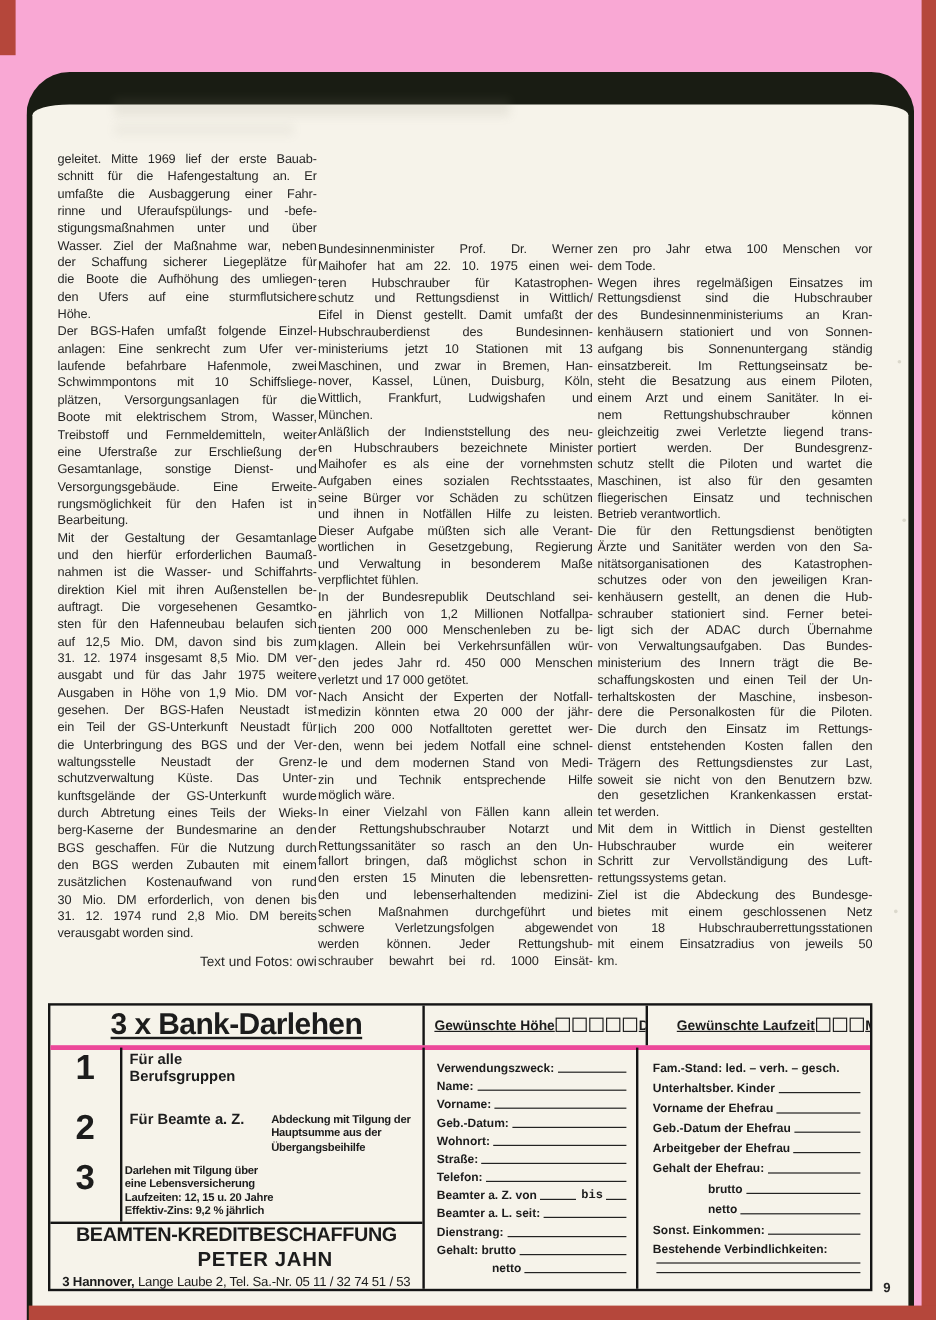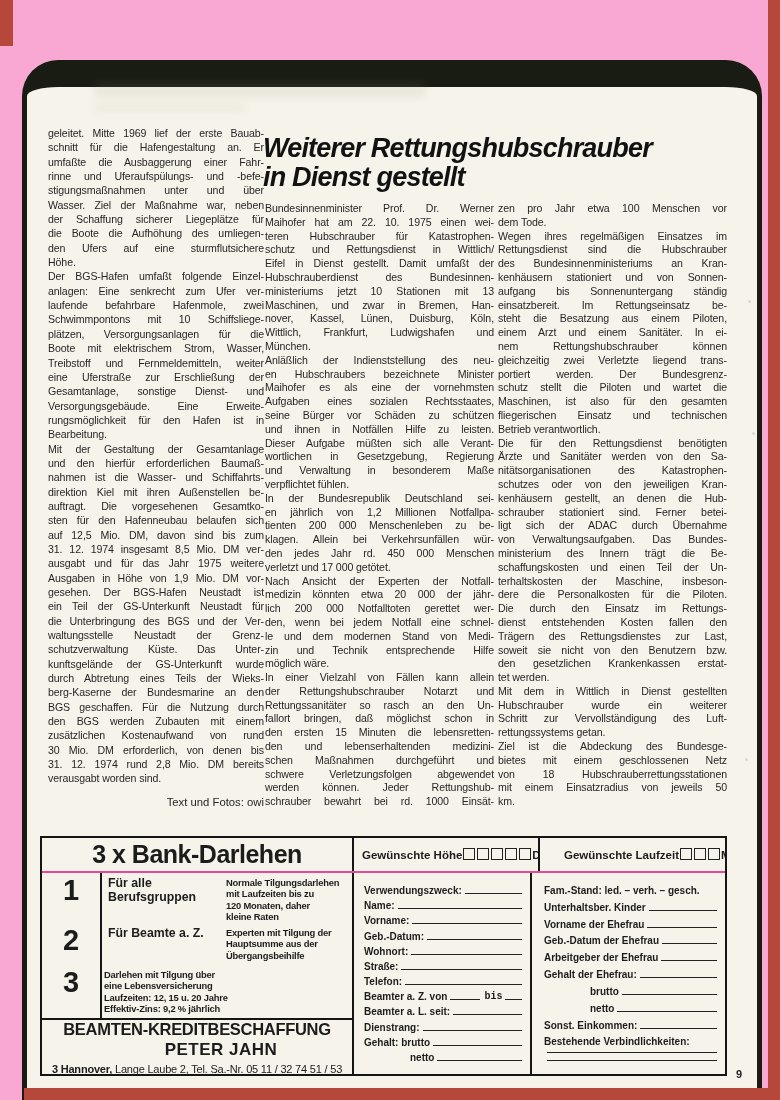--- a/index.html
+++ b/index.html
@@ -34,21 +34,21 @@
   .credit{position:absolute;left:48px;top:796px;width:216px;text-align:right;
       font-size:11.3px;color:#262626;z-index:3;}
 
   .headline{position:absolute;left:263px;top:134px;width:475px;z-index:3;
       font-size:27px;line-height:28.5px;font-weight:bold;font-style:italic;
       letter-spacing:-0.8px;color:#121212;}
 
   
   .ad{position:absolute;left:40px;top:836px;width:687px;height:240px;
       box-sizing:border-box;border:2px solid #151515;z-index:3;color:#1c1c1c;}
-  .ad-header{position:absolute;top:0;left:0;right:0;height:33px;border-bottom:2px solid #ec4899;display:flex;}
+  .ad-header{position:absolute;top:0;left:0;right:0;height:33px;border-bottom:4px solid #ec4899;display:flex;text-decoration:underline;}
   .ad-h-left{width:310px;border-right:2px solid #151515;display:flex;align-items:center;justify-content:center;
       font-size:25px;font-weight:bold;letter-spacing:-0.5px;}
   .ad-h-mid{width:176px;border-right:2px solid #151515;display:flex;align-items:center;
       padding-left:8px;font-size:11.5px;font-weight:bold;white-space:nowrap;overflow:hidden;}
   .ad-h-right{flex:1;display:flex;align-items:center;padding-left:24px;
       font-size:11.5px;font-weight:bold;white-space:nowrap;overflow:hidden;}
   .gap{display:inline-block;width:8px;}
   .cbx{display:inline-block;width:10px;height:10px;border:1.6px solid #222;
       margin:0 1px;vertical-align:-1px;background:transparent;}
 
@@ -143,24 +143,20 @@
       <div class="ln">berg-Kaserne der Bundesmarine an den</div>
       <div class="ln">BGS geschaffen. Für die Nutzung durch</div>
       <div class="ln">den BGS werden Zubauten mit einem</div>
       <div class="ln">zusätzlichen Kostenaufwand von rund</div>
       <div class="ln">30 Mio. DM erforderlich, von denen bis</div>
       <div class="ln">31. 12. 1974 rund 2,8 Mio. DM bereits</div>
       <div class="ln flush">verausgabt worden sind.</div>
     </div>
   <div class="credit">Text und Fotos: owi</div>
 
-  <div class="headline">
-    <div>Weiterer Rettungshubschrauber</div>
-    <div>in Dienst gestellt</div>
-  </div>
 
   <div class="col colB">
       <div class="ln">Bundesinnenminister Prof. Dr. Werner</div>
       <div class="ln">Maihofer hat am 22. 10. 1975 einen wei-</div>
       <div class="ln">teren Hubschrauber für Katastrophen-</div>
       <div class="ln">schutz und Rettungsdienst in Wittlich/</div>
       <div class="ln">Eifel in Dienst gestellt. Damit umfaßt der</div>
       <div class="ln">Hubschrauberdienst des Bundesinnen-</div>
       <div class="ln">ministeriums jetzt 10 Stationen mit 13</div>
       <div class="ln">Maschinen, und zwar in Bremen, Han-</div>
@@ -265,34 +261,28 @@
     </div>
 
     <div class="ad-body-left">
       <div class="offers">
           <div class="offer-row">
             <div class="offer-num">1</div>
             <div class="offer-title">
               <div>Für alle</div>
               <div>Berufsgruppen</div>
             </div>
-            <div class="offer-desc">
-              <div>Normale Tilgungsdarlehen</div>
-              <div>mit Laufzeiten bis zu</div>
-              <div>120 Monaten, daher</div>
-              <div>kleine Raten</div>
-            </div>
           </div>
           <div class="offer-row">
             <div class="offer-num">2</div>
             <div class="offer-title">
               <div>Für Beamte a. Z.</div>
             </div>
             <div class="offer-desc">
-              <div>Experten mit Tilgung der</div>
+              <div>Abdeckung mit Tilgung der</div>
               <div>Hauptsumme aus der</div>
               <div>Übergangsbeihilfe</div>
             </div>
           </div>
           <div class="offer-row">
             <div class="offer-num">3</div>
             <div class="offer-desc">
               <div>Darlehen mit Tilgung über</div>
               <div>eine Lebensversicherung</div>
               <div>Laufzeiten: 12, 15 u. 20 Jahre</div>

